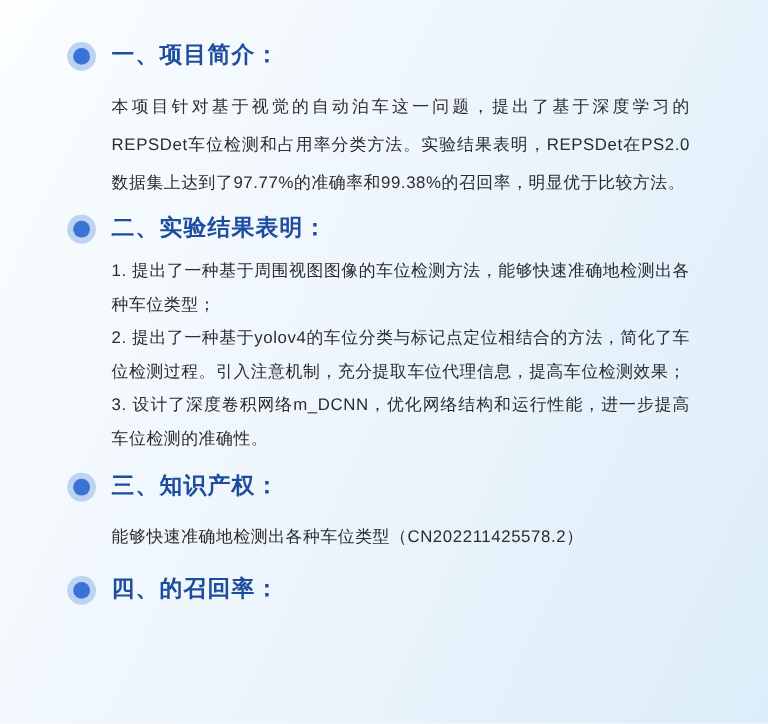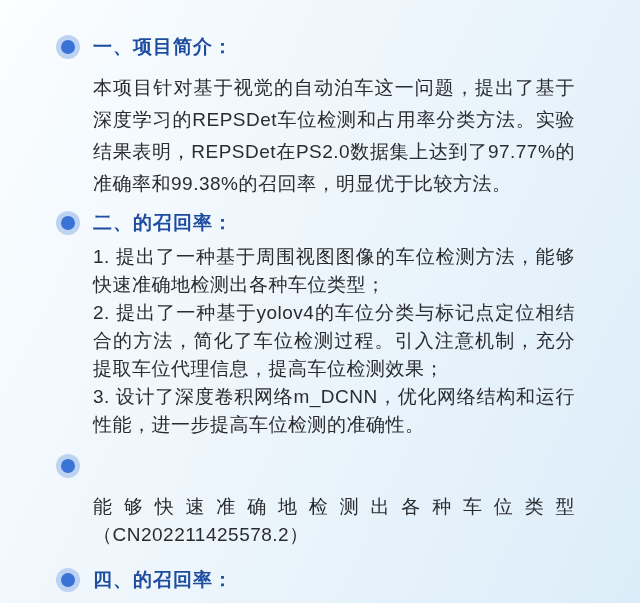--- a/index.html
+++ b/index.html
@@ -66,21 +66,21 @@
     font-weight: 700;
     color: var(--heading, #1e4da0);
     letter-spacing: 1px;
     line-height: 26px;
   }
 
   .content {
     margin-left: 37px;
     width: 482px;
     color: var(--body-text, #2a2c30);
-    font-size: 19px;
+    font-size: 14px;
     text-align: justify;
     text-justify: inter-ideograph;
     letter-spacing: 0.5px;
   }
 
   .content p { margin: 0; }
 
   
   .s1 .content { margin-top: 12px; line-height: 32px; }
 
@@ -107,34 +107,35 @@
     <div class="content">
       <p>本项目针对基于视觉的自动泊车这一问题，提出了基于深度学习的REPSDet车位检测和占用率分类方法。实验结果表明，REPSDet在PS2.0数据集上达到了97.77%的准确率和99.38%的召回率，明显优于比较方法。</p>
     </div>
   </div>
 
   <div class="section s2">
     <div class="heading-row">
       <span class="bullet">
           <span class="bullet-inner"></span>
         </span>
-      <h2 class="heading">二、的召回率：</h2>
+      <h2 class="heading">二、实验结果表明：</h2>
     </div>
     <div class="content">
       <p>1. 提出了一种基于周围视图图像的车位检测方法，能够快速准确地检测出各种车位类型；</p>
       <p>2. 提出了一种基于yolov4的车位分类与标记点定位相结合的方法，简化了车位检测过程。引入注意机制，充分提取车位代理信息，提高车位检测效果；</p>
       <p>3. 设计了深度卷积网络m_DCNN，优化网络结构和运行性能，进一步提高车位检测的准确性。</p>
     </div>
   </div>
 
   <div class="section s3">
     <div class="heading-row">
       <span class="bullet">
           <span class="bullet-inner"></span>
         </span>
+      <h2 class="heading">三、知识产权：</h2>
     </div>
     <div class="content">
       <p>能够快速准确地检测出各种车位类型（CN202211425578.2）</p>
     </div>
   </div>
 
   <div class="section s4">
     <div class="heading-row">
       <span class="bullet">
           <span class="bullet-inner"></span>

